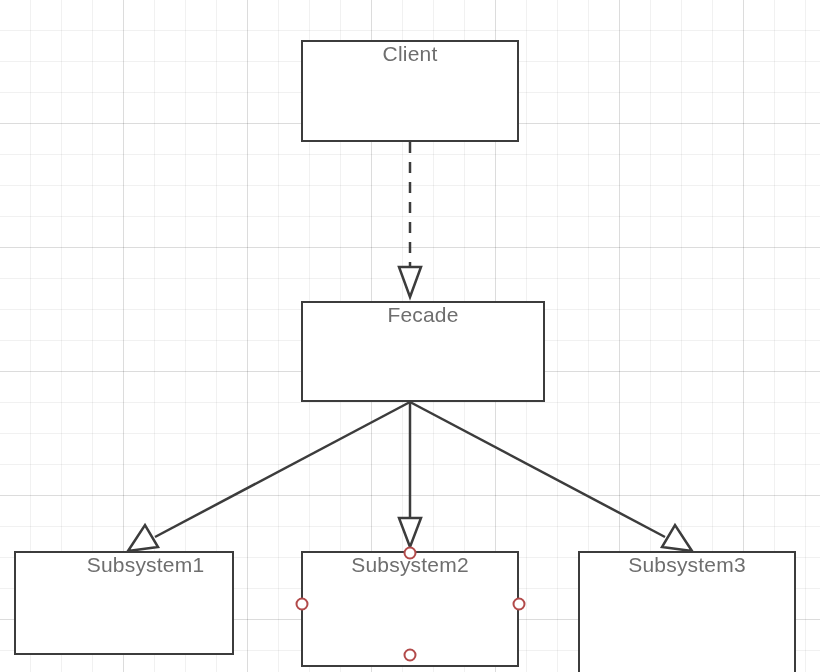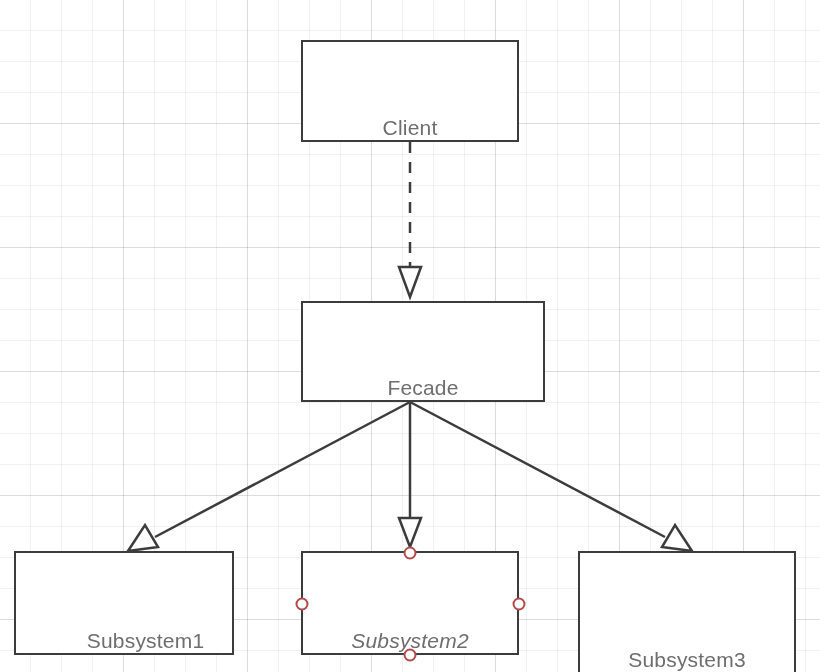--- a/index.html
+++ b/index.html
@@ -37,21 +37,21 @@
     width: 820px;
     height: 672px;
     pointer-events: none;
   }
   .uml-node {
     position: absolute;
     box-sizing: border-box;
     background: #ffffff;
     border: 2.5px solid #3c3c3c;
     display: flex;
-    align-items: flex-end;
+    align-items: flex-start;
     justify-content: center;
   }
   .uml-node-label {
     font-family: "Liberation Sans", sans-serif;
     font-size: 21px;
     color: #6e6e6e;
     letter-spacing: 0.2px;
     white-space: nowrap;
     user-select: none;
   }
@@ -100,21 +100,21 @@
   </div>
 
   <div class="uml-node" style="left:301px; top:301px; width:244px; height:101px;">
     <span class="uml-node-label">Fecade</span>
   </div>
 
   <div class="uml-node" style="left:14px; top:551px; width:220px; height:104px;padding-left:43px;">
     <span class="uml-node-label">Subsystem1</span>
   </div>
 
-  <div class="uml-node" style="left:301px; top:551px; width:218px; height:104px;font-style:italic;">
+  <div class="uml-node" style="left:301px; top:551px; width:218px; height:116px;">
     <span class="uml-node-label">Subsystem2</span>
   </div>
 
   <div class="uml-node" style="left:578px; top:551px; width:218px; height:123px;">
     <span class="uml-node-label">Subsystem3</span>
   </div>
 
   <div class="handle" style="left:410px; top:553px;"></div>
   <div class="handle" style="left:302px; top:604px;"></div>
   <div class="handle" style="left:519px; top:604px;"></div>

